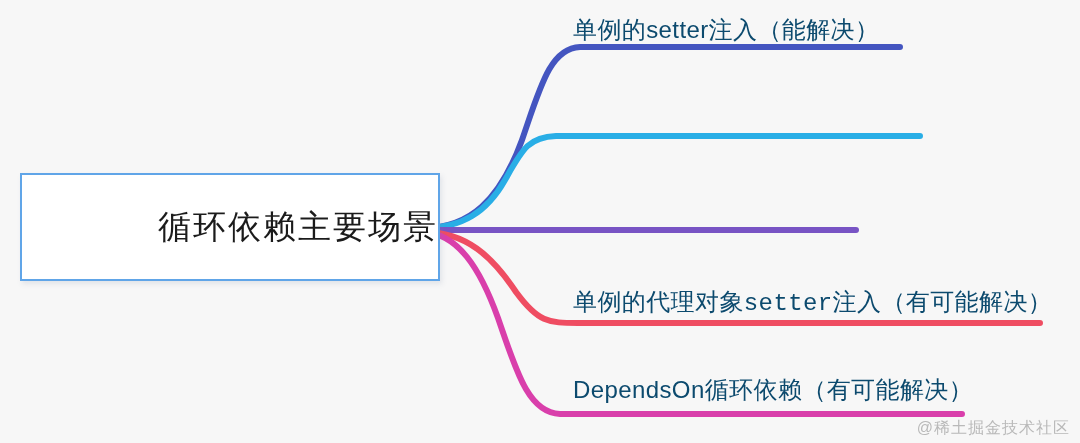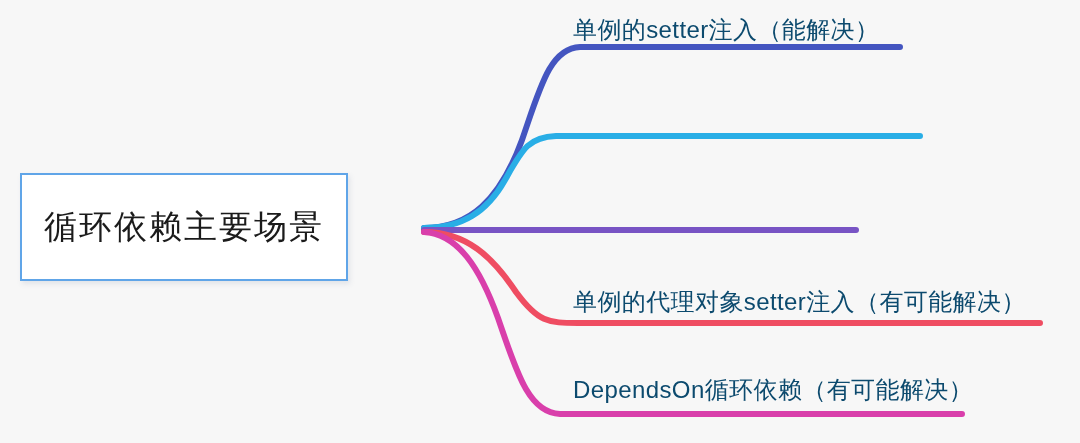--- a/index.html
+++ b/index.html
@@ -26,49 +26,49 @@
     fill: none;
     stroke-linecap: round;
     stroke-linejoin: round;
   }
 
   
   .root-node {
     position: absolute;
     left: 20px;
     top: 173px;
-    width: 328px;
+    width: 420px;
     height: 108px;
     background: #ffffff;
     border: 2px solid #60a5e8;
     box-sizing: border-box;
     display: flex;
     align-items: center;
-    justify-content: center;
+    justify-content: flex-end;
     box-shadow: 2px 3px 5px rgba(120,130,160,0.16);
   }
   .root-label {
     font-size: 33px;
     color: #1b1b1b;
     letter-spacing: 2px;
     white-space: nowrap;
   }
 
   
   .branch-label {
     position: absolute;
     font-size: 24px;
     color: #0c4a6e;
     white-space: nowrap;
     letter-spacing: 0.4px;
   }
   .lbl-1 { left: 573px; top: 14px; }
   .lbl-2 { left: 573px; top: 104px; }
   .lbl-3 { left: 573px; top: 198px; }
-  .lbl-4 { left: 573px; top: 286px; }
+  .lbl-4 { left: 573px; top: 286px; font-family: Liberation Mono, monospace; }
   .lbl-5 { left: 573px; top: 374px; }
 
   
   .watermark {
     position: absolute;
     right: 10px;
     bottom: 4px;
     font-size: 16px;
     color: #b9b9b9;
     white-space: nowrap;
@@ -89,14 +89,15 @@
   </svg>
 
   <div class="root-node" style="border-color: rgb(96, 165, 232); background: rgb(255, 255, 255);">
     <span class="root-label">循环依赖主要场景</span>
   </div>
 
   <div class="branch-label lbl-1">单例的setter注入（能解决）</div>
   <div class="branch-label lbl-4">单例的代理对象setter注入（有可能解决）</div>
   <div class="branch-label lbl-5">DependsOn循环依赖（有可能解决）</div>
 
+  <div class="watermark">@稀土掘金技术社区</div>
 
 </div>
 
 </body></html>

